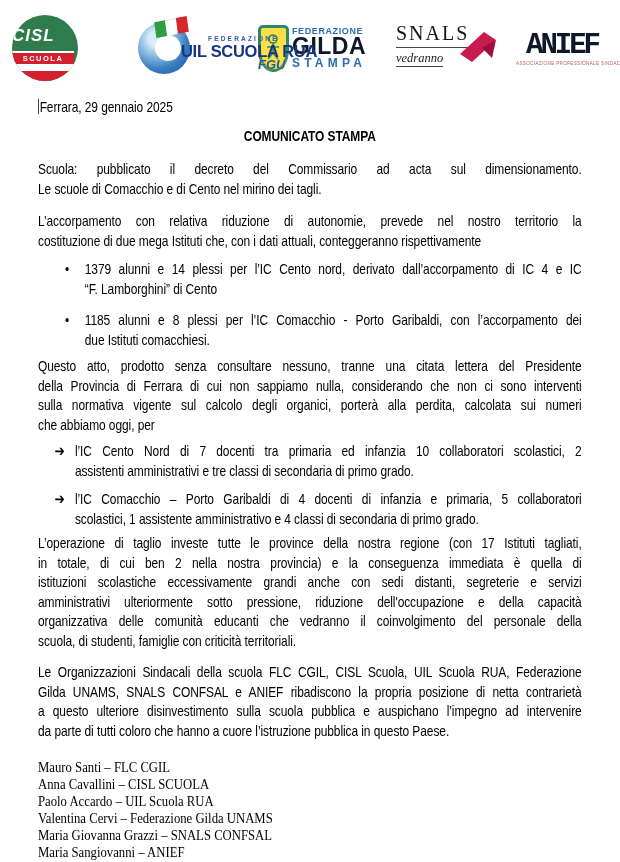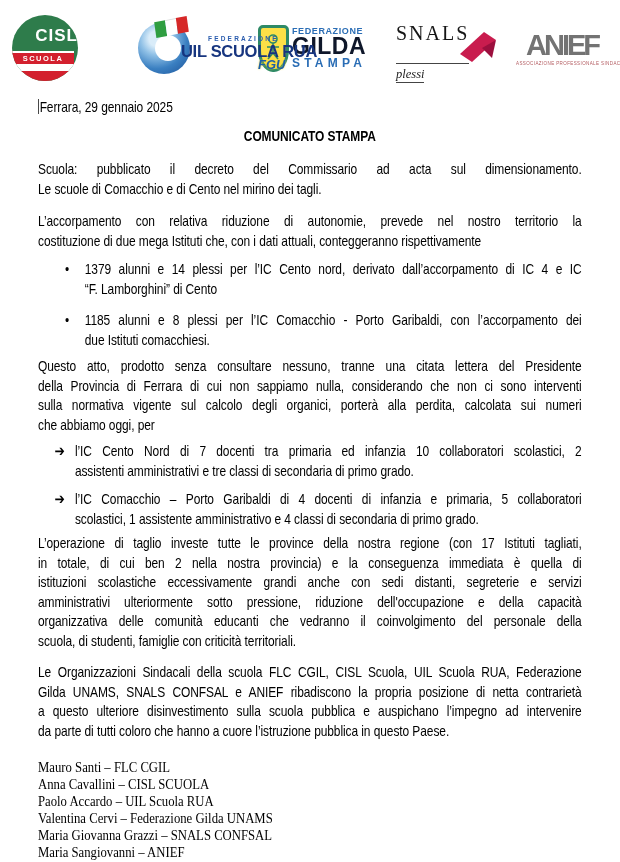--- a/index.html
+++ b/index.html
@@ -22,21 +22,21 @@
   .flc-fan i { position:absolute; left:28px; top:4px; width:11px; height:44px; transform-origin:100% 95%; display:block; }
   .flc-s1 { background:#eba413; transform:rotate(-50deg); }
   .flc-s2 { background:#44984a; transform:rotate(-37deg); }
   .flc-s3 { background:#3c6cb4; transform:rotate(-25deg); }
   .flc-s4 { background:#7c3a8d; transform:rotate(-13deg); }
   .flc-square { position:absolute; left:33px; top:0; width:45px; height:47px; background:#e32630; transform:rotate(-3deg); }
   .flc-label { font-weight:bold; font-size:16px; letter-spacing:-0.5px; margin-top:4px; margin-left:10px; color:#0d0d0d; }
 
   
   .cisl { width:66px; height:66px; border-radius:50%; background:#2e7c4b; overflow:hidden; position:relative; }
-  .cisl-name { color:#fff; font-weight:bold; font-size:17px; text-align:right; margin-top:11px; letter-spacing:1px; }
+  .cisl-name { color:#fff; font-weight:bold; font-style:italic; font-size:17px; text-align:left; margin-top:11px; letter-spacing:1px; }
   .cisl-band { position:absolute; top:36px; left:0; right:4px; height:13px; background:#d3202e; border-top:2px solid #fff;
                color:#fff; font-size:7.5px; font-weight:bold; text-align:center; line-height:12px; letter-spacing:1.5px; }
   .cisl-white { position:absolute; top:49px; left:0; right:0; height:7px; background:#fff; }
   .cisl-foot { position:absolute; top:56px; left:0; right:0; bottom:0; background:#d3202e; }
 
   
   .uil { display:flex; align-items:center; width:136px;padding-left:38px; }
   .uil-circle { width:52px; height:52px; border-radius:50%; flex:0 0 52px; position:relative;
     background:radial-gradient(circle at 36% 32%, #d9ecf9 0 16%, #8fc0e6 34%, #3a7fc1 62%, #1b4f94 100%); }
   .uil-hole { position:absolute; left:17px; top:13px; width:26px; height:26px; border-radius:50%; background:#fff; }
@@ -54,28 +54,28 @@
   .fgu-label { position:absolute; bottom:-3px; left:-3px; color:#1b5fa8; font-weight:bold; font-size:13px; font-style:italic;
                text-shadow:0 0 2px #f6d32a; }
   .gilda-text { margin-left:3px; }
   .gilda-fed { font-size:9px; font-weight:bold; color:#2a6db5; letter-spacing:0.6px; }
   .gilda-main { font-size:23px; font-weight:bold; color:#0f172a; line-height:0.88; letter-spacing:0.5px; }
   .gilda-sub { font-size:12px; font-weight:bold; color:#2a6db5; letter-spacing:4.2px; }
 
   
   .snals { width:98px; height:52px; }
   .snals-main { font-family:"Liberation Serif", serif; font-size:20px; letter-spacing:2px; color:#151515;
-                border-bottom:1px solid #444; display:inline-block; padding-bottom:18px; }
+                border-bottom:1px solid #444; display:inline-block; padding-bottom:2px; }
   .snals-sub { font-family:"Liberation Serif", serif; font-style:italic; font-size:12.5px; color:#222;
                border-bottom:1px solid #444; display:inline-block; margin-top:2px; }
   .snals-ribbon { position:absolute; right:-6px; top:8px; }
 
   
   .anief { width:92px; text-align:center; }
-  .anief-main { font-family:Liberation Sans, sans-serif; font-weight:bold; font-size:29px; letter-spacing:-3px; color:#737373; line-height:1; }
+  .anief-main { font-family:Liberation Mono, monospace; font-weight:bold; font-size:29px; letter-spacing:-3px; color:#0f172a; line-height:1; }
   .anief-tag { font-size:4.5px; color:#b2595e; letter-spacing:0.4px; white-space:nowrap; margin-top:1px; }
 
   
   .content {
     width:663px; margin-left:38px; transform:scaleX(0.82); transform-origin:0 0;
     font-size:14.6px; letter-spacing:-0.1px; line-height:19.5px; color:#000;
   }
   .jl { text-align:justify; text-align-last:justify; }
   .ll { text-align:left; }
   .date-line { margin-top:10px; }
@@ -130,21 +130,21 @@
     </div>
     <div class="gilda-text">
       <div class="gilda-fed">FEDERAZIONE</div>
       <div class="gilda-main">GILDA</div>
       <div class="gilda-sub">STAMPA</div>
     </div>
   </div>
 
   <div class="logo snals">
     <div class="snals-main">SNALS</div><br>
-    <div class="snals-sub">plessi</div>
+    <div class="snals-sub">vedranno</div>
     <svg class="snals-ribbon" width="42" height="38" viewBox="0 0 42 38">
       <polygon points="2,24 26,2 38,10 14,32" fill="#c91c4e"></polygon>
       <polygon points="24,18 38,10 34,28" fill="#9c0f3e"></polygon>
     </svg>
   </div>
 
   <div class="logo anief">
     <div class="anief-main">ANIEF</div>
     <div class="anief-tag">ASSOCIAZIONE PROFESSIONALE SINDACALE</div>
   </div>

